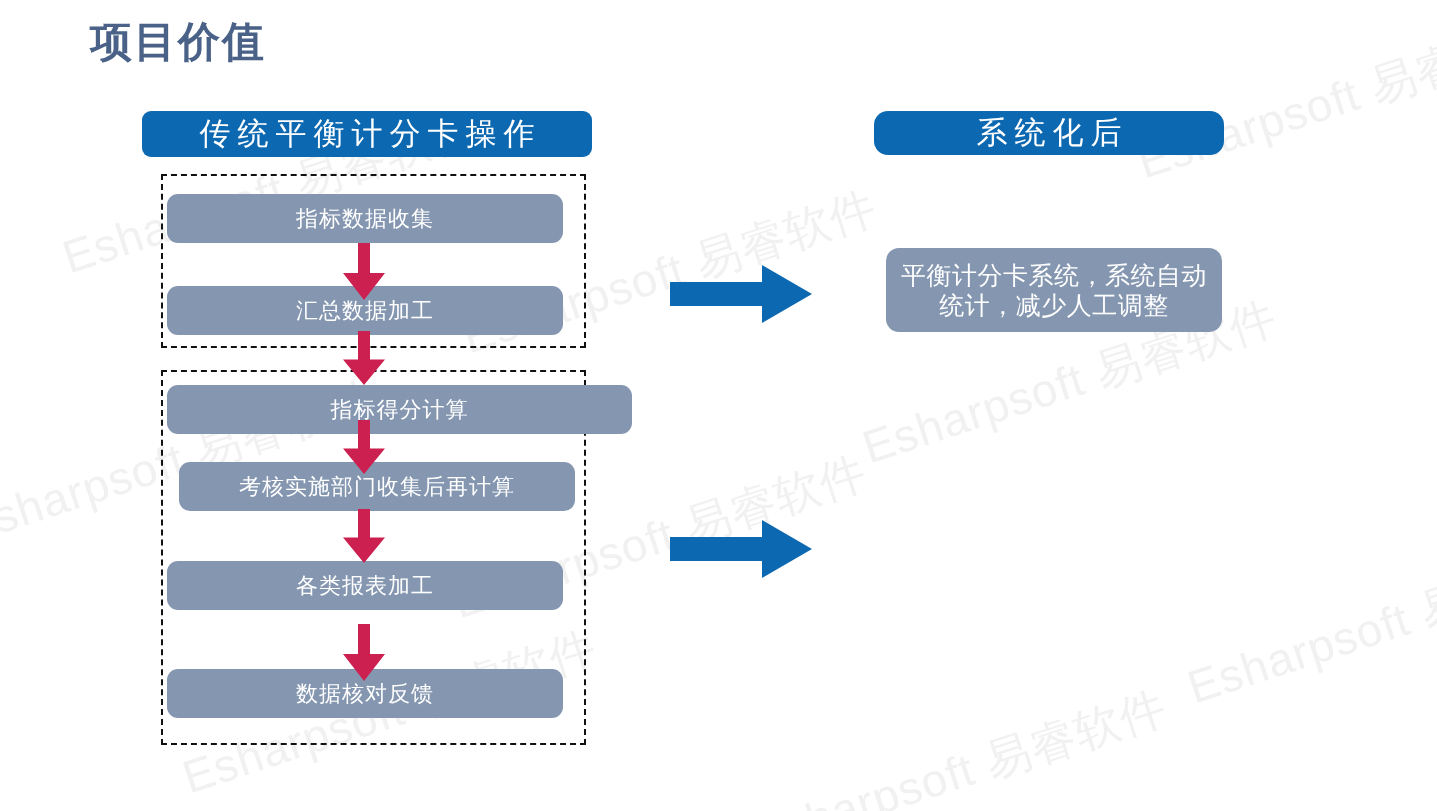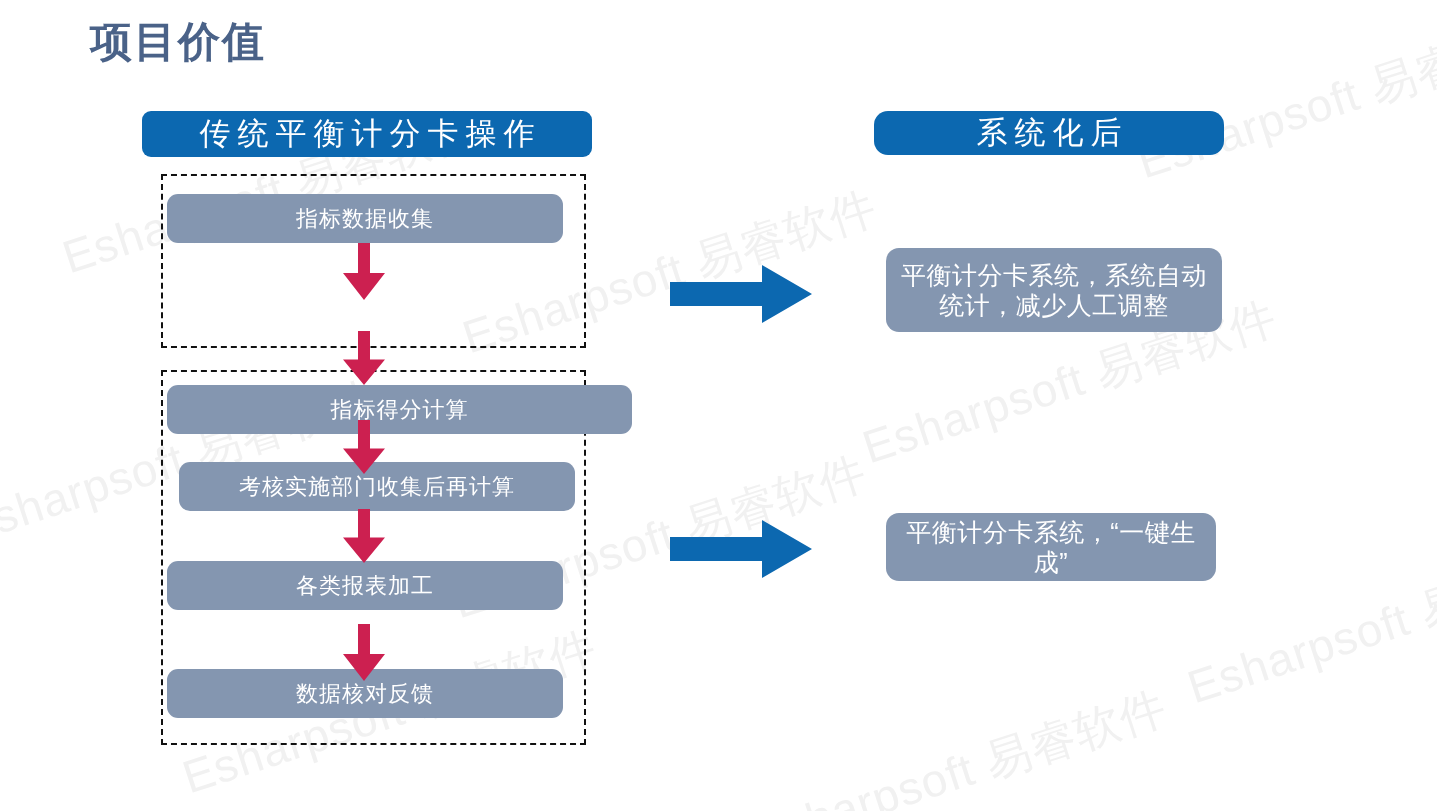--- a/index.html
+++ b/index.html
@@ -162,20 +162,21 @@
   <div id="page-title">项目价值</div>
 
   <div class="col-header" id="header-left">传统平衡计分卡操作</div>
 
   <div class="col-header" id="header-right">系统化后</div>
 
   <div class="dashed-group" id="group-collect"></div>
   <div class="dashed-group" id="group-compute"></div>
 
   <div class="step-box" id="step-0">指标数据收集</div>
+  <div class="step-box" id="step-1">汇总数据加工</div>
   <div class="step-box" id="step-2">指标得分计算</div>
   <div class="step-box" id="step-3">考核实施部门收集后再计算</div>
   <div class="step-box" id="step-5">数据核对反馈</div>
   <div class="step-box" id="step-4">各类报表加工</div>
 
   <div class="down-arrow" id="arrow-0">
     <svg viewBox="0 0 46 58" preserveAspectRatio="none">
       <polygon points="17,0 29,0 29,30 44,30 23,57 2,30 17,30" fill="#cc2050"></polygon>
     </svg>
   </div>
@@ -205,15 +206,14 @@
       <polygon points="0,19 92,19 92,2 142,31 92,60 92,43 0,43" fill="#0c68b0"></polygon>
     </svg>
   </div>
   <div class="right-arrow" id="blue-arrow-1">
     <svg viewBox="0 0 143 62" preserveAspectRatio="none">
       <polygon points="0,19 92,19 92,2 142,31 92,60 92,43 0,43" fill="#0c68b0"></polygon>
     </svg>
   </div>
 
   <div class="result-box" id="result-0">平衡计分卡系统，系统自动统计，减少人工调整</div>
-  <div class="result-box" id="result-1">平衡计分卡系统，“一键生成”</div>
 
 </div>
 
 </body></html>

